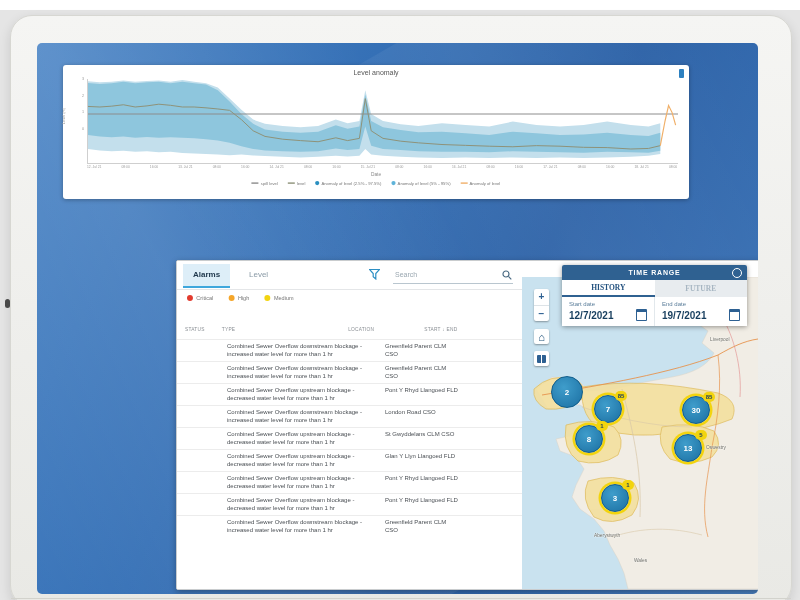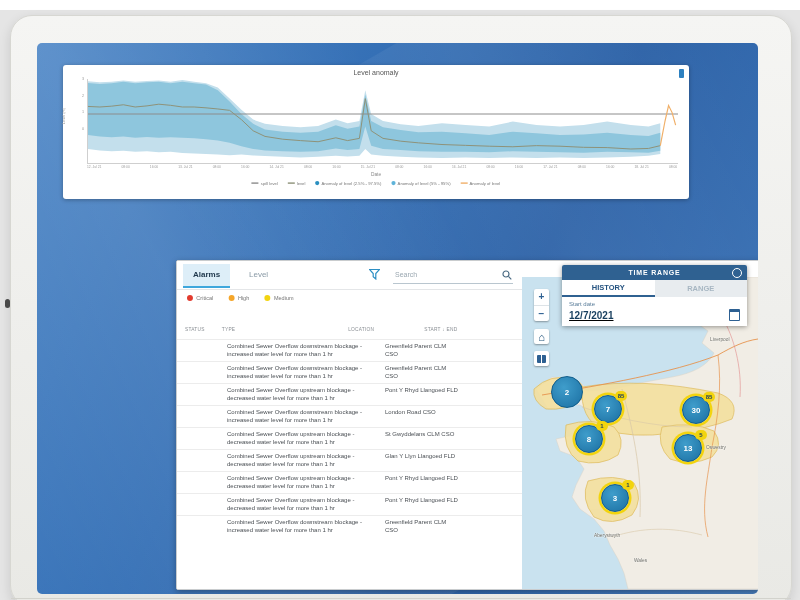--- a/index.html
+++ b/index.html
@@ -81,27 +81,27 @@
   .book-icon{width:9px;height:8px;border-radius:1px;
     background:linear-gradient(90deg,#2d6092 42%,#fff 42%,#fff 56%,#2d6092 56%);display:inline-block;}
   
   .timerange{position:absolute;left:385px;top:4px;width:185px;background:#fff;border-radius:2px;
     box-shadow:0 1px 5px rgba(0,0,0,.4);}
   .tr-head{height:15px;background:#2f6191;border-radius:2px 2px 0 0;display:flex;align-items:center;justify-content:center;
     position:relative;color:#fff;font-size:7px;font-weight:bold;letter-spacing:.8px;}
   .gear{position:absolute;right:5px;top:3px;width:8px;height:8px;border:1.5px solid #fff;border-radius:50%;cursor:pointer;}
   .tr-tabs{display:flex;height:17px;}
   .tr-tab{flex:1;display:flex;align-items:center;justify-content:center;font-size:7.5px;font-weight:bold;
-    background:#e8ecef;color:#a7b6c2;cursor:pointer;}
+    background:#e8ecef;color:#a7b6c2;cursor:pointer;font-family:Liberation Serif, serif;}
   .tr-tab.active{background:#fff;color:#24527f;border-bottom:2px solid #2f6191;box-sizing:border-box;}
   .tr-dates{display:flex;background:#fff;}
   .tr-date{flex:1;padding:4px 7px 5px 7px;cursor:pointer;}
   .tr-date.end{border-left:1px solid #e2e8ec;}
   .tr-label{font-size:6px;color:#5a7d9a;margin-bottom:2px;}
-  .tr-valrow{display:flex;align-items:center;justify-content:space-between;text-decoration:underline;}
+  .tr-valrow{display:flex;align-items:center;justify-content:space-between;}
   .tr-value{font-size:10px;font-weight:bold;color:#173e5e;}
   .cal{width:9px;height:8px;border:1.2px solid #2d6092;border-top:3px solid #2d6092;border-radius:1px;display:inline-block;}
 </style>
 </head>
 <body>
 
 <div class="page">
   <div class="tablet">
     <div class="camera"></div>
     <div class="screen">
@@ -339,29 +339,36 @@
           </div>
         </div>
 
         <div class="timerange">
           <div class="tr-head">
             <span>TIME RANGE</span>
             <span class="gear"></span>
           </div>
           <div class="tr-tabs">
             <div class="tr-tab active">HISTORY</div>
-            <div class="tr-tab">RANGE</div>
+            <div class="tr-tab">FUTURE</div>
           </div>
           <div class="tr-dates">
             <div class="tr-date">
               <div class="tr-label">Start date</div>
               <div class="tr-valrow">
                 <span class="tr-value">12/7/2021</span>
                 <span class="cal"></span>
               </div>
             </div>
+            <div class="tr-date end">
+              <div class="tr-label">End date</div>
+              <div class="tr-valrow">
+                <span class="tr-value">19/7/2021</span>
+                <span class="cal"></span>
+              </div>
+            </div>
           </div>
         </div>
       </div>
     </div>
     <div class="bezel-seam"></div>
   </div>
 </div>
 
 </body></html>

